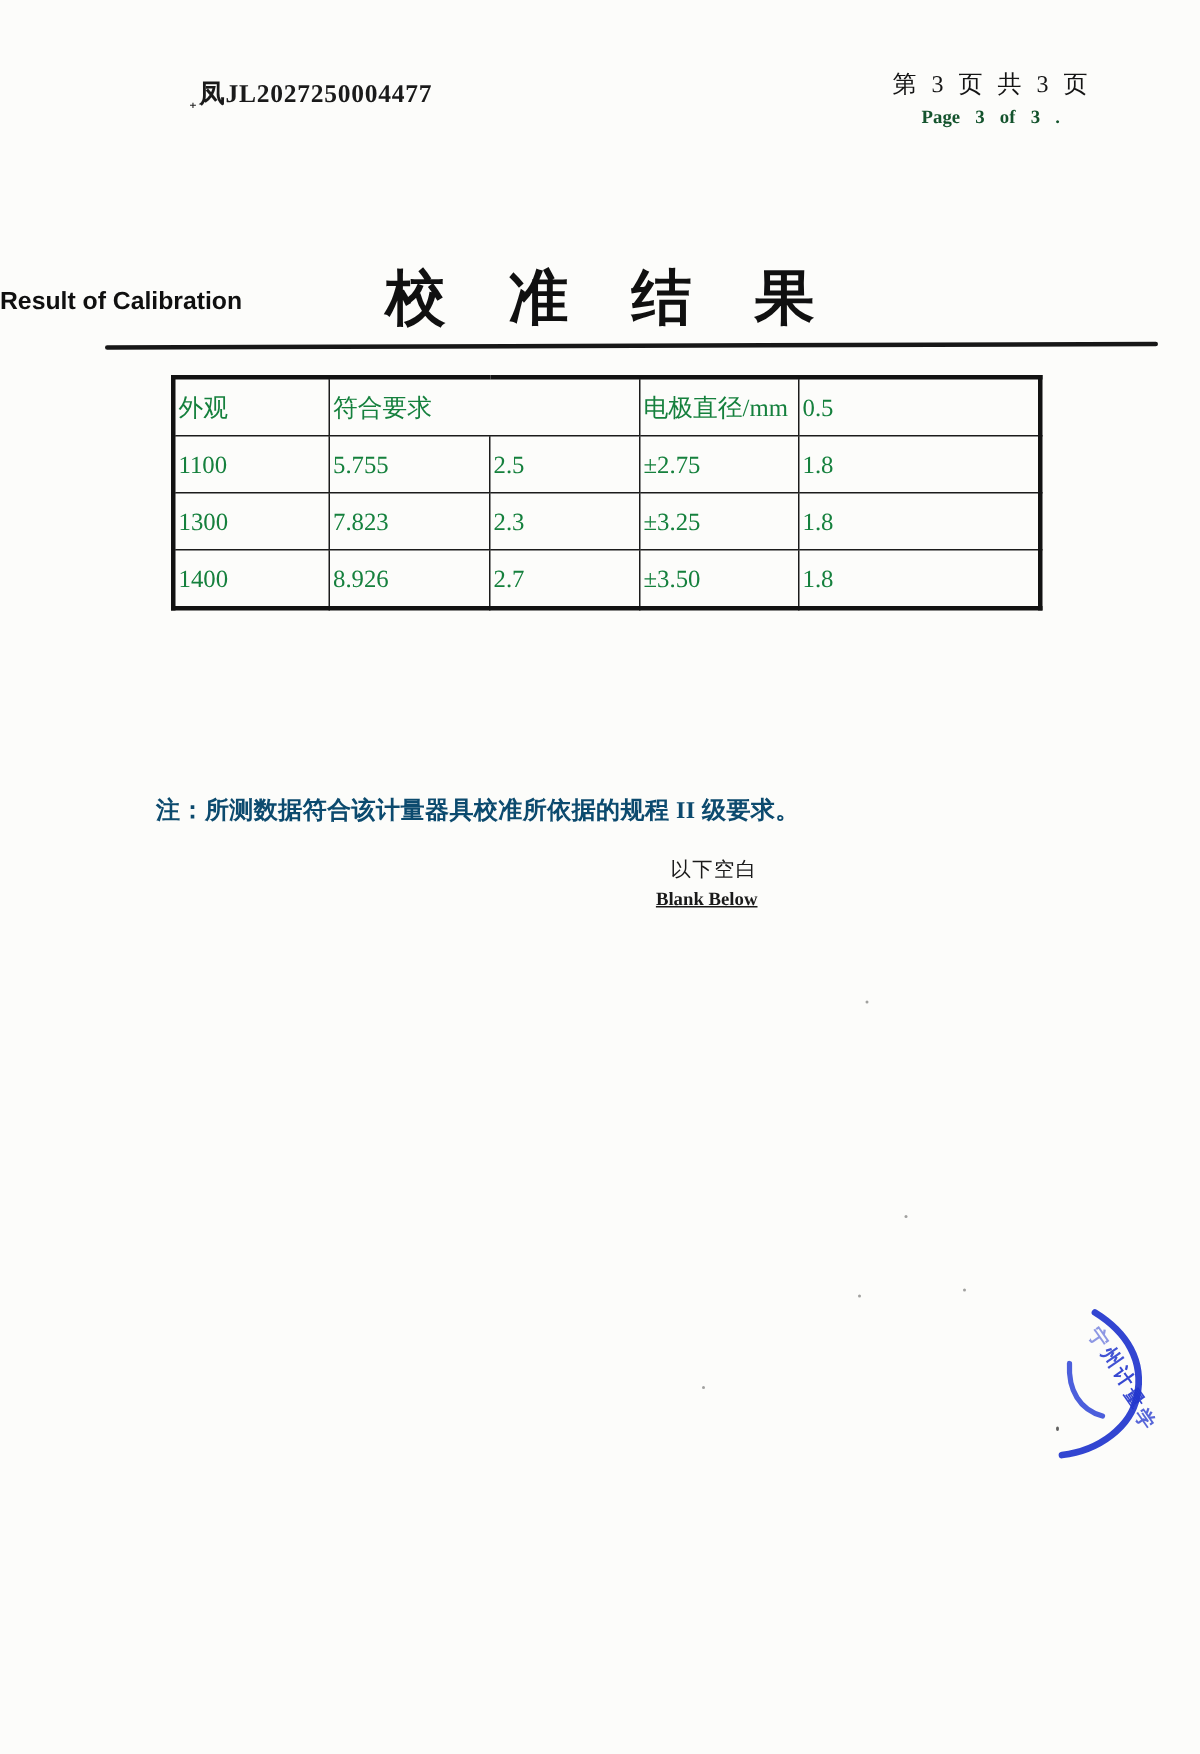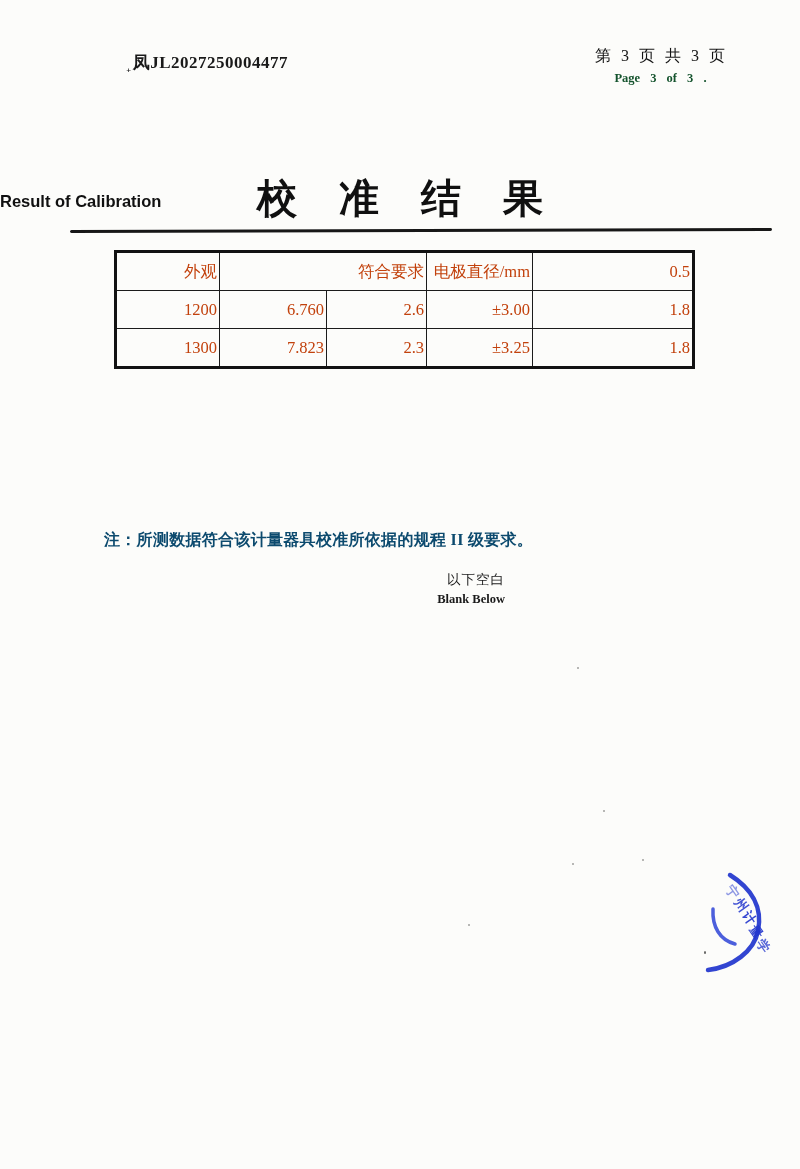--- a/index.html
+++ b/index.html
@@ -19,32 +19,32 @@
   
   .title{left:0;right:0;top:137px;text-align:center;font-size:40px;font-weight:bold;
          letter-spacing:16px;text-indent:16px;color:#101010;margin-top:34px;}
   .subtitle{left:0;right:0;top:192px;text-align:left;font-size:16.5px;font-weight:bold;
             font-family:"Liberation Sans","DejaVu Sans",sans-serif;color:#101010;}
   .rule{left:70px;top:229px;width:702px;height:3.2px;background:#171717;border-radius:2px;
         transform:rotate(-0.18deg);}
   
   table.cal{left:114px;top:250px;width:578px;position:absolute;border-collapse:collapse;
             border:3px solid #121212;table-layout:fixed;}
-  table.cal td{border:1.6px solid #1b1b1b;text-align:right;vertical-align:middle;
-               font-size:16.5px;color:#c2410c;padding:0 2px;overflow:hidden;}
+  table.cal td{border:1.6px solid #1b1b1b;text-align:left;vertical-align:middle;
+               font-size:16.5px;color:#15803d;padding:0 2px;overflow:hidden;}
   tr.r1 td{height:37px;}
   tr.r2 td{height:53px;}
   tr.datarow td{height:37px;}
   td.unc{font-size:15.5px;line-height:1.3;}
   .it{font-style:italic;font-family:"Liberation Serif",serif;}
   
   .note{left:104px;top:530px;font-size:16px;font-weight:600;letter-spacing:.3px;color:#0c4a6e;}
   .blank-block{left:345px;top:571px;width:160px;text-align:right;}
   .blank-cn{font-size:13.5px;letter-spacing:1px;color:#1a1a1a;}
-  .blank-en{font-size:12.5px;font-weight:bold;margin-top:3px;color:#1a1a1a;}
+  .blank-en{font-size:12.5px;font-weight:bold;margin-top:3px;color:#1a1a1a;text-decoration:underline;}
   
   .stamp{left:683px;top:843px;width:110px;height:168px;}
   .stamp path{fill:none;stroke-linecap:round;}
   .stamp text{font-size:13px;font-weight:bold;font-family:"Liberation Serif",serif;}
   
   .speck{width:2px;height:2px;background:#8a8a88;border-radius:50%;opacity:.8;}
   .speck.dark{background:#3a3a38;height:3px;}
 </style>
 </head>
 <body>
@@ -71,31 +71,38 @@
   <tbody>
     <tr class="r1">
       <td>外观</td>
       <td colspan="2">符合要求</td>
       <td>电极直径/mm</td>
       <td>0.5</td>
     </tr>
   </tbody>
   <tbody id="table-body">
       <tr class="datarow">
-        <td>1200</td>
-        <td>6.760</td>
-        <td>2.6</td>
-        <td>±3.00</td>
+        <td>1100</td>
+        <td>5.755</td>
+        <td>2.5</td>
+        <td>±2.75</td>
         <td>1.8</td>
       </tr>
       <tr class="datarow">
         <td>1300</td>
         <td>7.823</td>
         <td>2.3</td>
         <td>±3.25</td>
+        <td>1.8</td>
+      </tr>
+      <tr class="datarow">
+        <td>1400</td>
+        <td>8.926</td>
+        <td>2.7</td>
+        <td>±3.50</td>
         <td>1.8</td>
       </tr>
     </tbody>
 </table>
 
 <div class="abs note">注：所测数据符合该计量器具校准所依据的规程 II 级要求。</div>
 
 <div class="abs blank-block">
   <div class="blank-cn">以下空白</div>
   <div class="blank-en">Blank Below</div>

